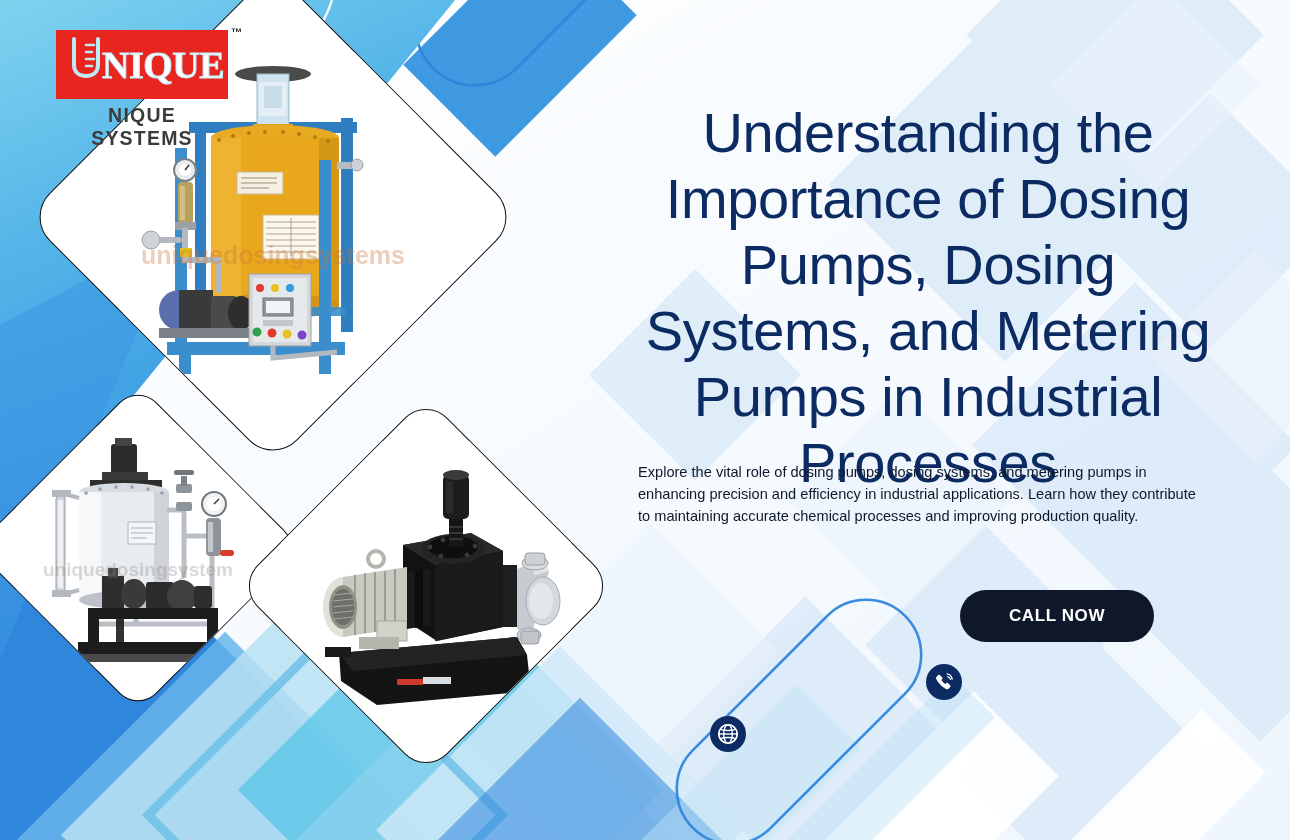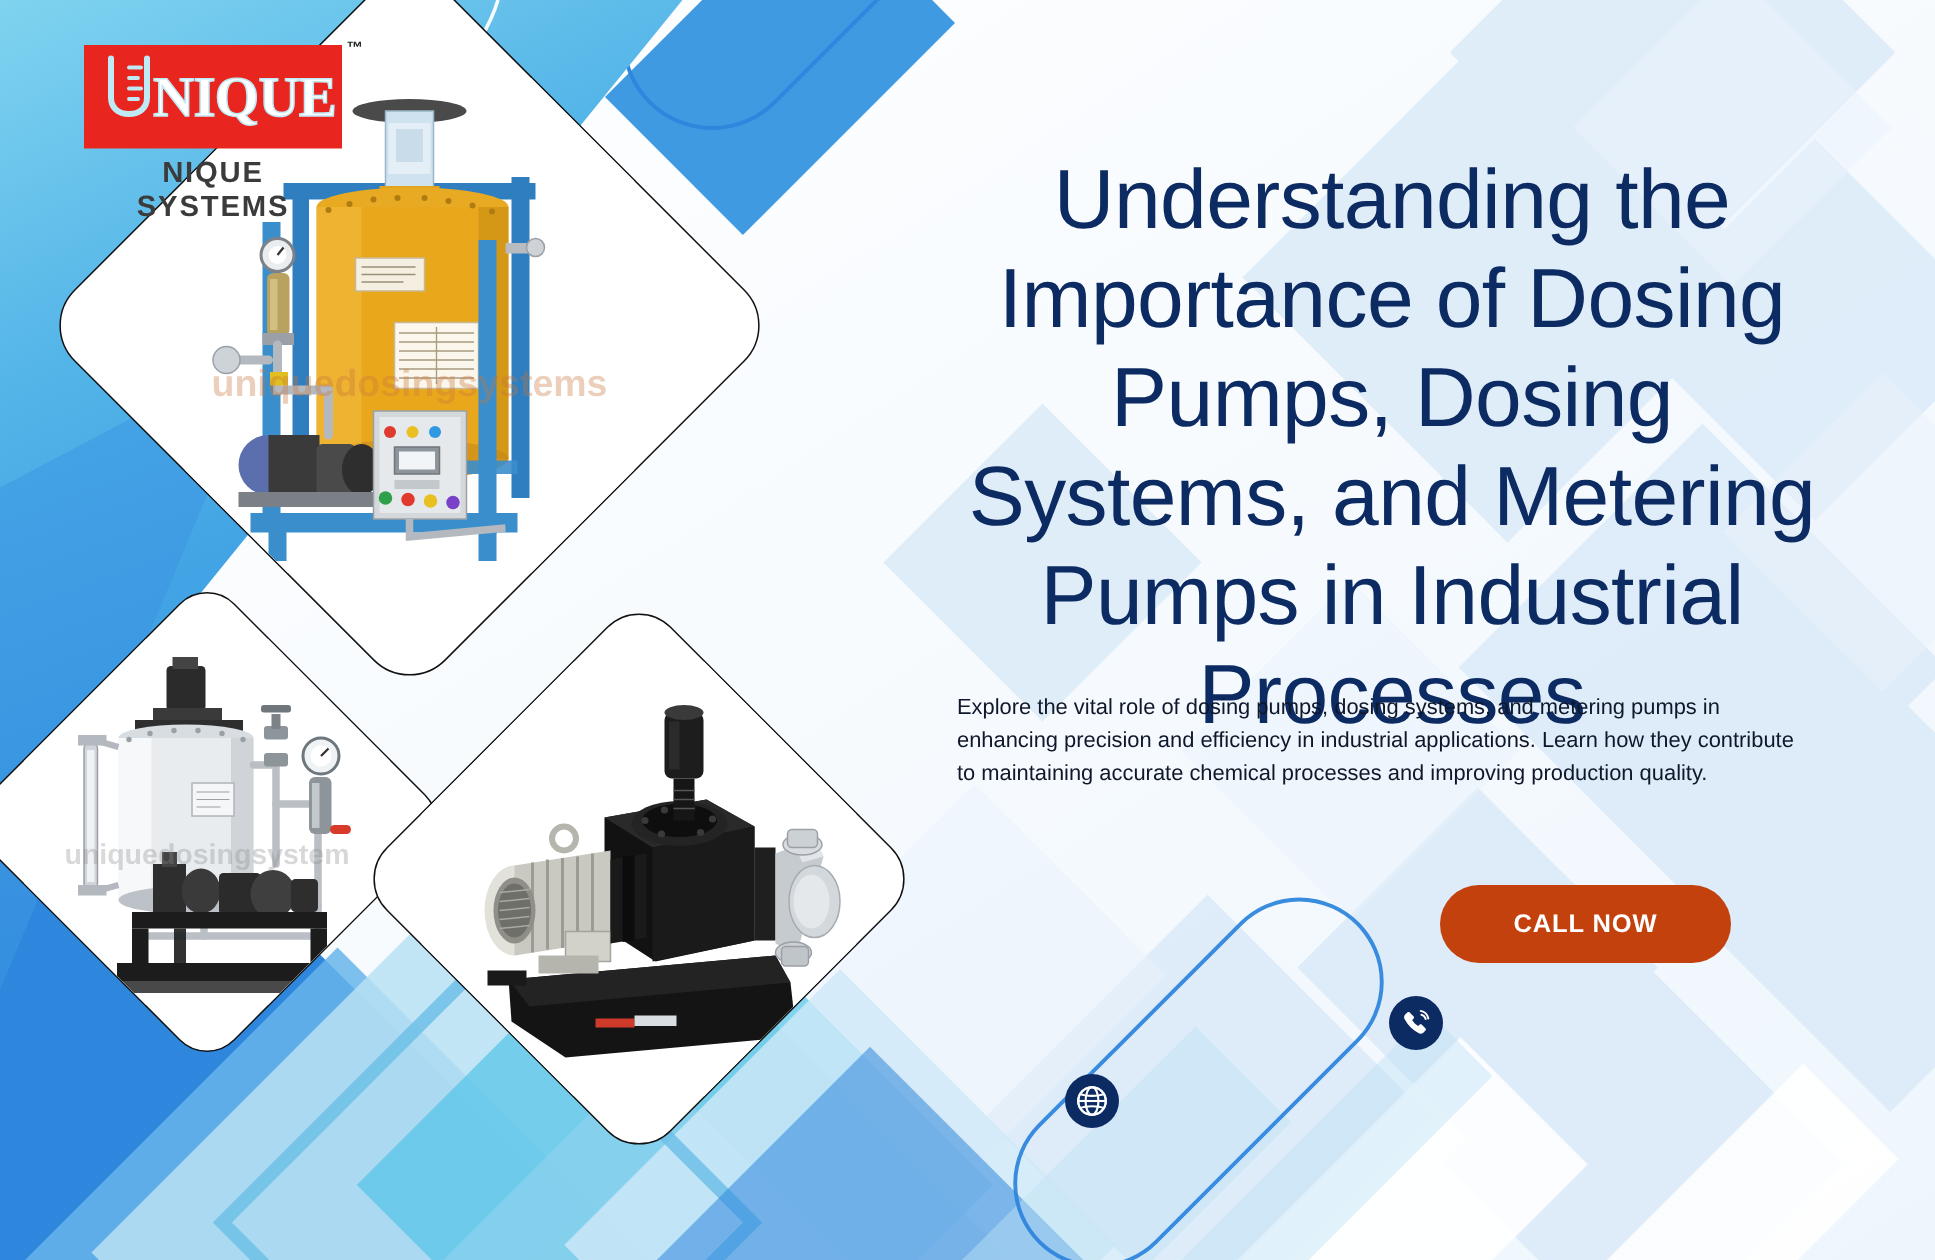--- a/index.html
+++ b/index.html
@@ -60,21 +60,21 @@
     color:#0d2b63;
   }
   .subtext{
     position:absolute; left:22px; top:461px; width:572px;
     font-size:14.6px; line-height:1.52; color:#0f172a;
   }
 
   .cta{
     position:absolute; left:344px; top:590px;
     width:194px; height:52px; border-radius:26px;
-    background:#c2410c; color:#fff;
+    background:#0f172a; color:#fff;
     display:flex; align-items:center; justify-content:center;
     font-size:17px; font-weight:bold; letter-spacing:0.6px;
     cursor:pointer; border:none;
   }
 
   .contact-row{
     position:absolute; display:flex; align-items:center; gap:14px;
     color:#101010;
   }
   #phone-row  { left:310px; top:664px; }

